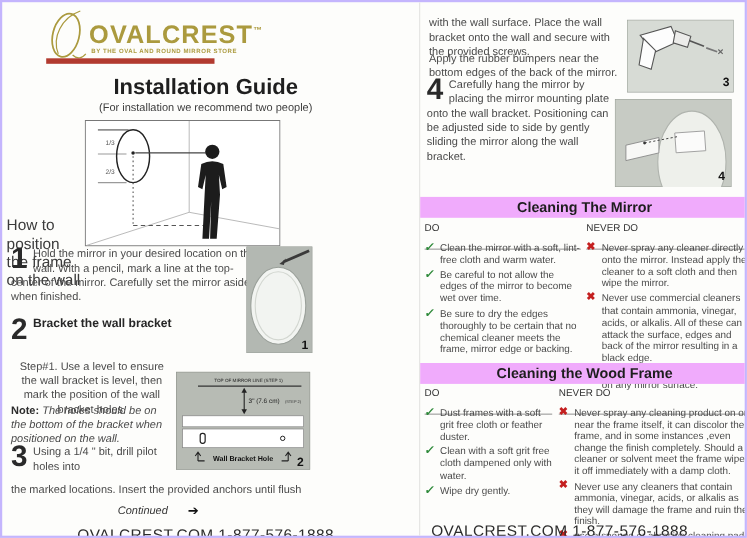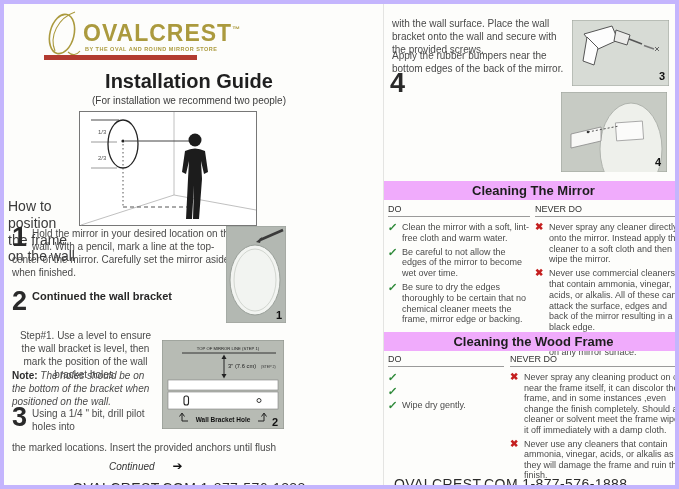--- a/index.html
+++ b/index.html
@@ -1,18 +1,18 @@
 <!DOCTYPE html>
 <html><head>
 <meta charset="utf-8">
 <style>
   * { margin:0; padding:0; box-sizing:border-box; }
   html,body { background:#ffffff; }
   body { font-family:"Liberation Sans", sans-serif; color:#4a4a4a; }
-  .sheet { position:relative; width:679px; height:489px; background:#fdfdfb; border:4px solid #c4b5fd; overflow:hidden; }
+  .sheet { position:relative; width:679px; height:489px; background:#fdfdfb; border:2px solid #c4b5fd; overflow:hidden; }
   .divider { position:absolute; left:379px; top:0; width:1px; height:489px; background:#e4e4e2; }
   .abs { position:absolute; }
 
   
   .brand-name { font-weight:bold; font-size:23px; letter-spacing:1px; color:#ab9a3e; }
   .brand-tm { font-size:8px; vertical-align:super; letter-spacing:0; }
   .brand-tagline { font-size:5.5px; font-weight:bold; letter-spacing:0.5px; color:#ab9a3e; }
   .red-bar { background:#b23b30; height:5px; }
 
   .page-title { font-size:20px; font-weight:bold; color:#1f1f1f; text-align:center; }
@@ -22,21 +22,21 @@
   .step-num { float:left; font-weight:bold; font-size:27px; line-height:23px; margin-right:5px; color:#2a2a2a; }
   .step-heading { font-weight:bold; font-size:11px; color:#272727; }
   .step-body { font-size:10px; line-height:1.3; color:#4a4a4a; margin-top:1px; }
   .note-label { font-weight:bold; font-style:normal; color:#2c2c2c; }
   .note-text { font-style:italic; }
   .continued { font-style:italic; font-size:10px; color:#333; display:flex; align-items:center; gap:18px; }
   .continued .arrow { font-style:normal; font-size:12px; color:#111; }
   .footer { font-size:14px; letter-spacing:0.4px; color:#2b2b2b; }
 
   .band { background:#f0abfc; text-align:center; font-weight:bold; font-size:13px; color:#1d1d1d; line-height:19px; }
-  .col-label { font-size:9px; color:#333; border-bottom:1px solid #9a9a9a; padding-bottom:2px; }
+  .col-label { font-size:9px; color:#333; border-bottom:1px solid #9a9a9a; padding-bottom:14px; }
   .items { display:flex; flex-direction:column; gap:3px; }
   .item { display:flex; align-items:flex-start; font-size:9px; line-height:1.2; color:#4b4b4b; }
   .item .mark { flex:none; width:14px; font-weight:bold; }
   .mark-check { color:#2f8a3a; font-size:11px; line-height:1; transform:skewX(-8deg); }
   .mark-cross { color:#c41f1f; font-size:10px; line-height:1; }
 
   svg text { font-family:"Liberation Sans", sans-serif; }
 </style>
 </head>
 <body>
@@ -92,21 +92,21 @@
       <rect width="60" height="97" fill="#b3b8b2" stroke="#989d97" stroke-width="1"></rect>
       <ellipse cx="29" cy="54" rx="25" ry="35" fill="#f2f4f1" stroke="#9aa09a" stroke-width="1"></ellipse>
       <ellipse cx="29" cy="54" rx="21" ry="31" fill="none" stroke="#d2d6d0" stroke-width="1"></ellipse>
       <line x1="34" y1="14" x2="57" y2="4" stroke="#3a3a3a" stroke-width="2.6"></line>
       <polygon points="30,16 36,11 34,17" fill="#3a3a3a"></polygon>
       <text x="50" y="93" font-size="11" font-weight="bold" fill="#111">1</text>
     </svg>
 
     <div class="abs" style="left:8px;top:286px;width:212px;">
       <span class="step-num">2</span>
-      <div class="step-heading">Continued the wall bracket</div>
+      <div class="step-heading">Bracket the wall bracket</div>
     </div>
     <div class="abs step-body" style="left:8px;top:324px;width:147px;text-align:center;">Step#1. Use a level to ensure the wall bracket is level, then mark the position of the wall bracket holes.</div>
     <div class="abs step-body" style="left:8px;top:364px;width:147px;font-style:italic;">
       <span class="note-label">Note:</span>
       <span class="note-text">The holes should be on the bottom of the bracket when positioned on the wall.</span>
     </div>
 
     <svg class="abs" style="left:158px;top:336px;" width="122" height="89" viewBox="0 0 122 89">
       <rect width="122" height="89" fill="#b7bbb4" stroke="#8a8f88" stroke-width="1"></rect>
       <line x1="20" y1="13" x2="114" y2="13" stroke="#333" stroke-width="1"></line>
@@ -153,20 +153,21 @@
         <polygon points="44,10 58,15 55,25 42,21" fill="#ececea" stroke="#555" stroke-width="1"></polygon>
         <line x1="57" y1="19" x2="70" y2="24" stroke="#555" stroke-width="1.5"></line>
         <line x1="72" y1="25.5" x2="82" y2="29" stroke="#777" stroke-width="1.5"></line>
         <path d="M83,27 L87,31 M87,27 L83,31" stroke="#666" stroke-width="1"></path>
       </g>
       <text x="87" y="60" font-size="11" font-weight="bold" fill="#111">3</text>
     </svg>
 
     <div class="abs" style="left:386px;top:68px;width:170px;">
       <span class="step-num">4</span>
+      <div class="step-body">Carefully hang the mirror by placing the mirror mounting plate onto the wall bracket. Positioning can be adjusted side to side by gently sliding the mirror along the wall bracket.</div>
     </div>
 
     <svg class="abs" style="left:557px;top:88px;" width="106" height="80" viewBox="0 0 106 80">
       <rect width="106" height="80" fill="#c7cbc4" stroke="#9aa098" stroke-width="1"></rect>
       <ellipse cx="70" cy="57" rx="31" ry="46" fill="#eef0eb" stroke="#b0b4ae" stroke-width="1"></ellipse>
       <rect x="55" y="30" width="27" height="18" fill="#fbfbfa" stroke="#999" stroke-width="0.8" transform="rotate(-4 68 39)"></rect>
       <polygon points="10,42 40,35 40,49 10,56" fill="#f8f8f6" stroke="#888" stroke-width="0.8"></polygon>
       <circle cx="27" cy="40" r="1.3" fill="#333"></circle>
       <line x1="27" y1="40" x2="58" y2="34" stroke="#444" stroke-width="0.9" stroke-dasharray="2,2"></line>
       <text x="94" y="74" font-size="11" font-weight="bold" fill="#111">4</text>
@@ -208,23 +209,25 @@
     </div>
 
     <div class="abs band" style="left:380px;top:328px;width:299px;height:19px;">Cleaning the Wood Frame</div>
 
     <div class="abs col-label" style="left:384px;top:350px;width:116px;">DO</div>
     <div class="abs col-label" style="left:506px;top:350px;width:169px;">NEVER DO</div>
 
     <div class="abs items" style="left:384px;top:368px;width:118px;">
       <div class="item">
         <span class="mark mark-check">✓</span>
-      </div>
-      <div class="item">
-        <span class="mark mark-check">✓</span>
+        <span>Dust frames with a soft grit free cloth or feather duster.</span>
+      </div>
+      <div class="item">
+        <span class="mark mark-check">✓</span>
+        <span>Clean with a soft grit free cloth dampened only with water.</span>
       </div>
       <div class="item">
         <span class="mark mark-check">✓</span>
         <span>Wipe dry gently.</span>
       </div>
     </div>
 
     <div class="abs items" style="left:506px;top:368px;width:172px;">
       <div class="item" style="line-height:1.18;">
         <span class="mark mark-cross">✖</span>

